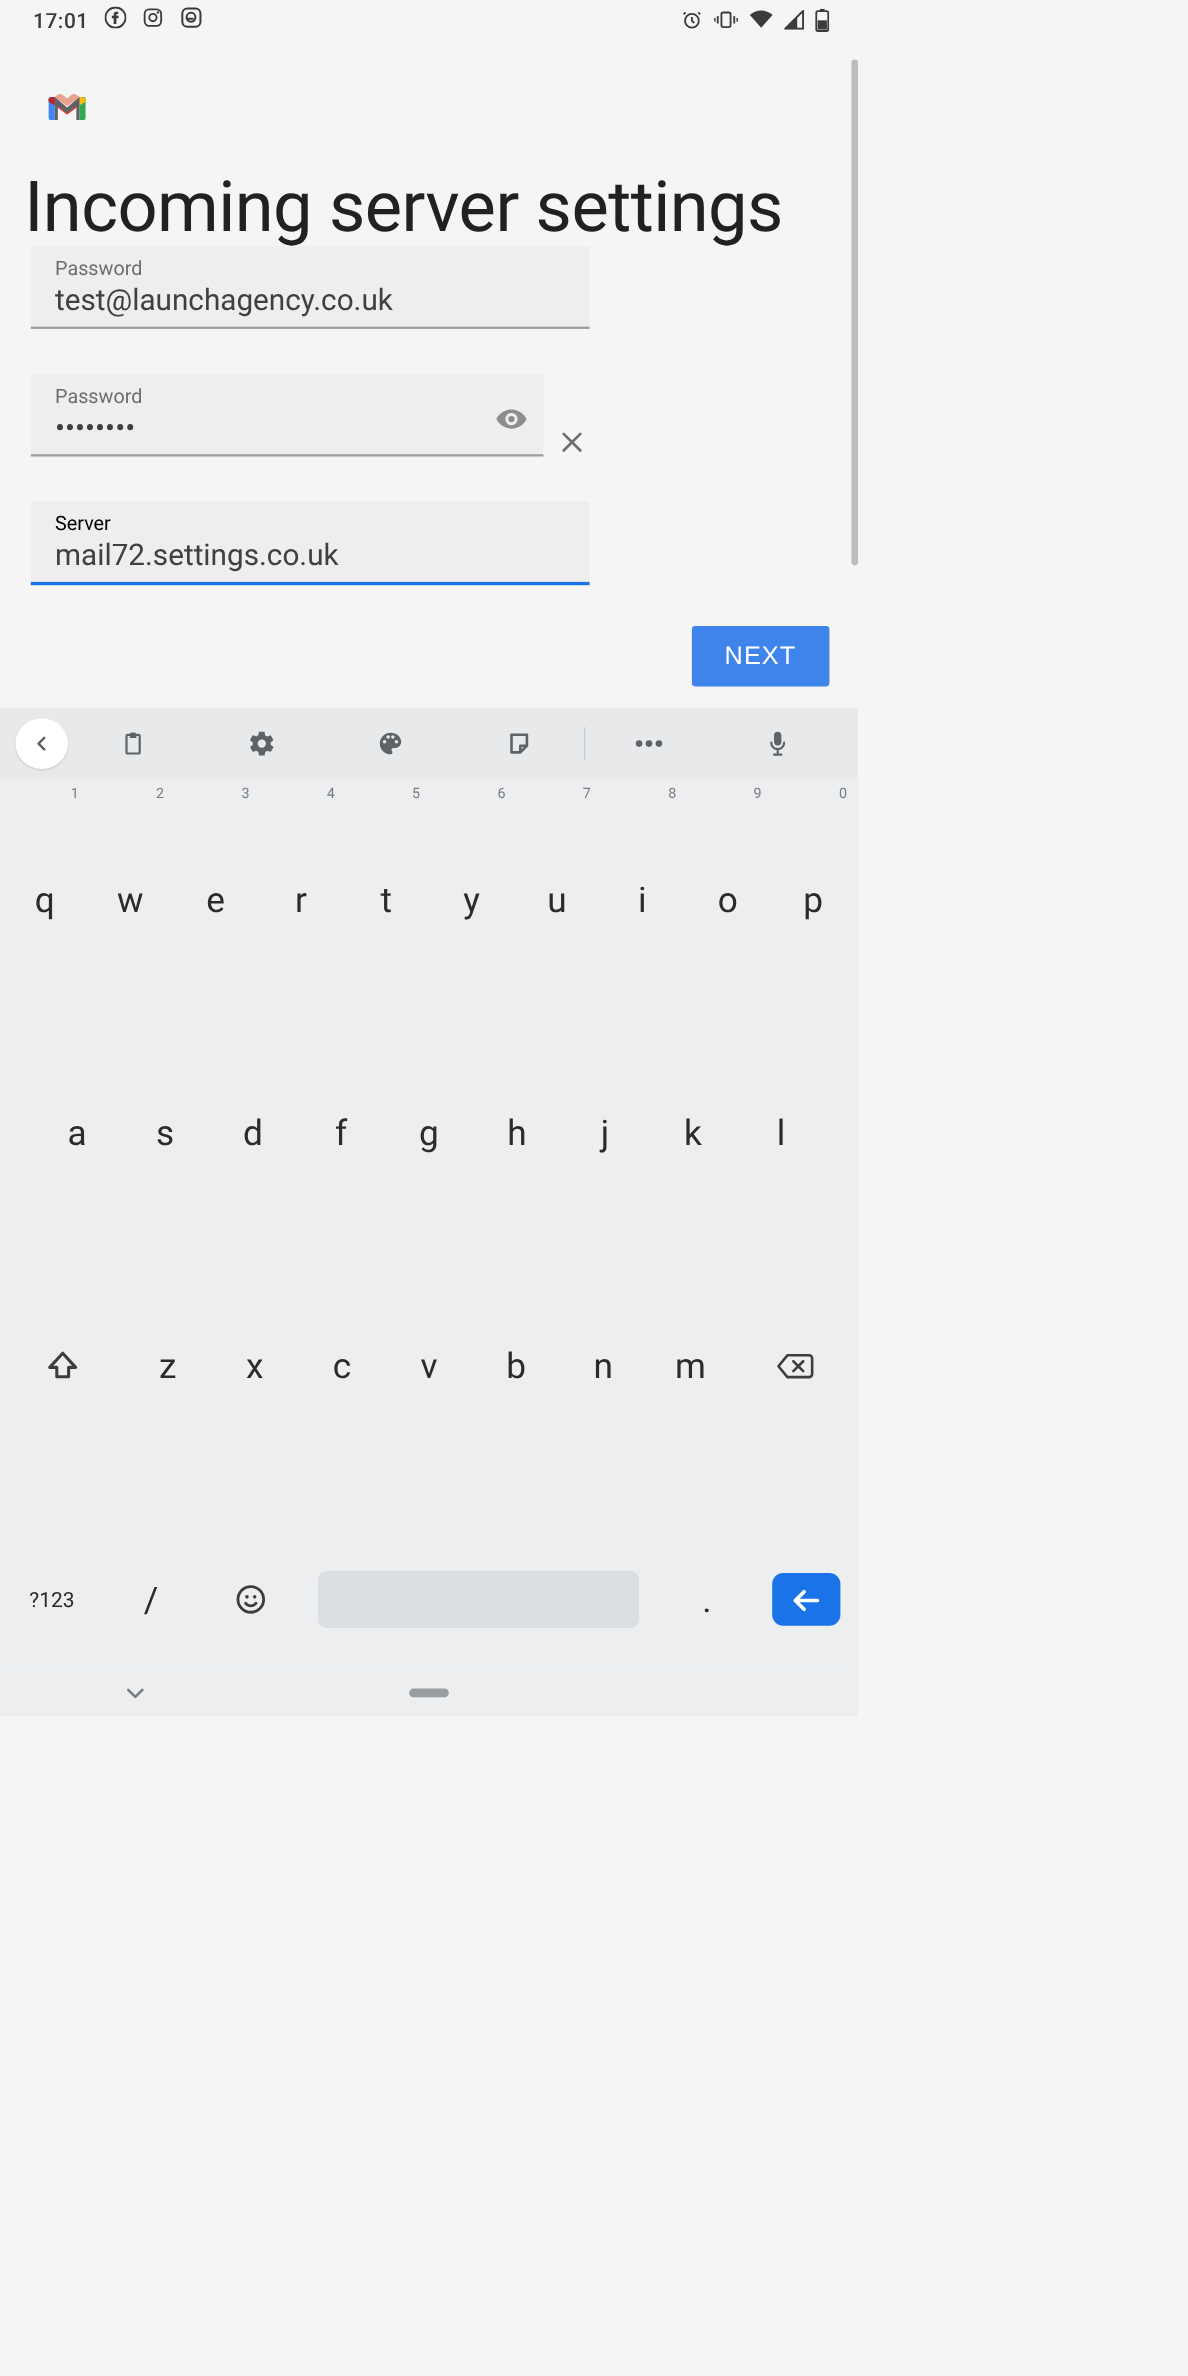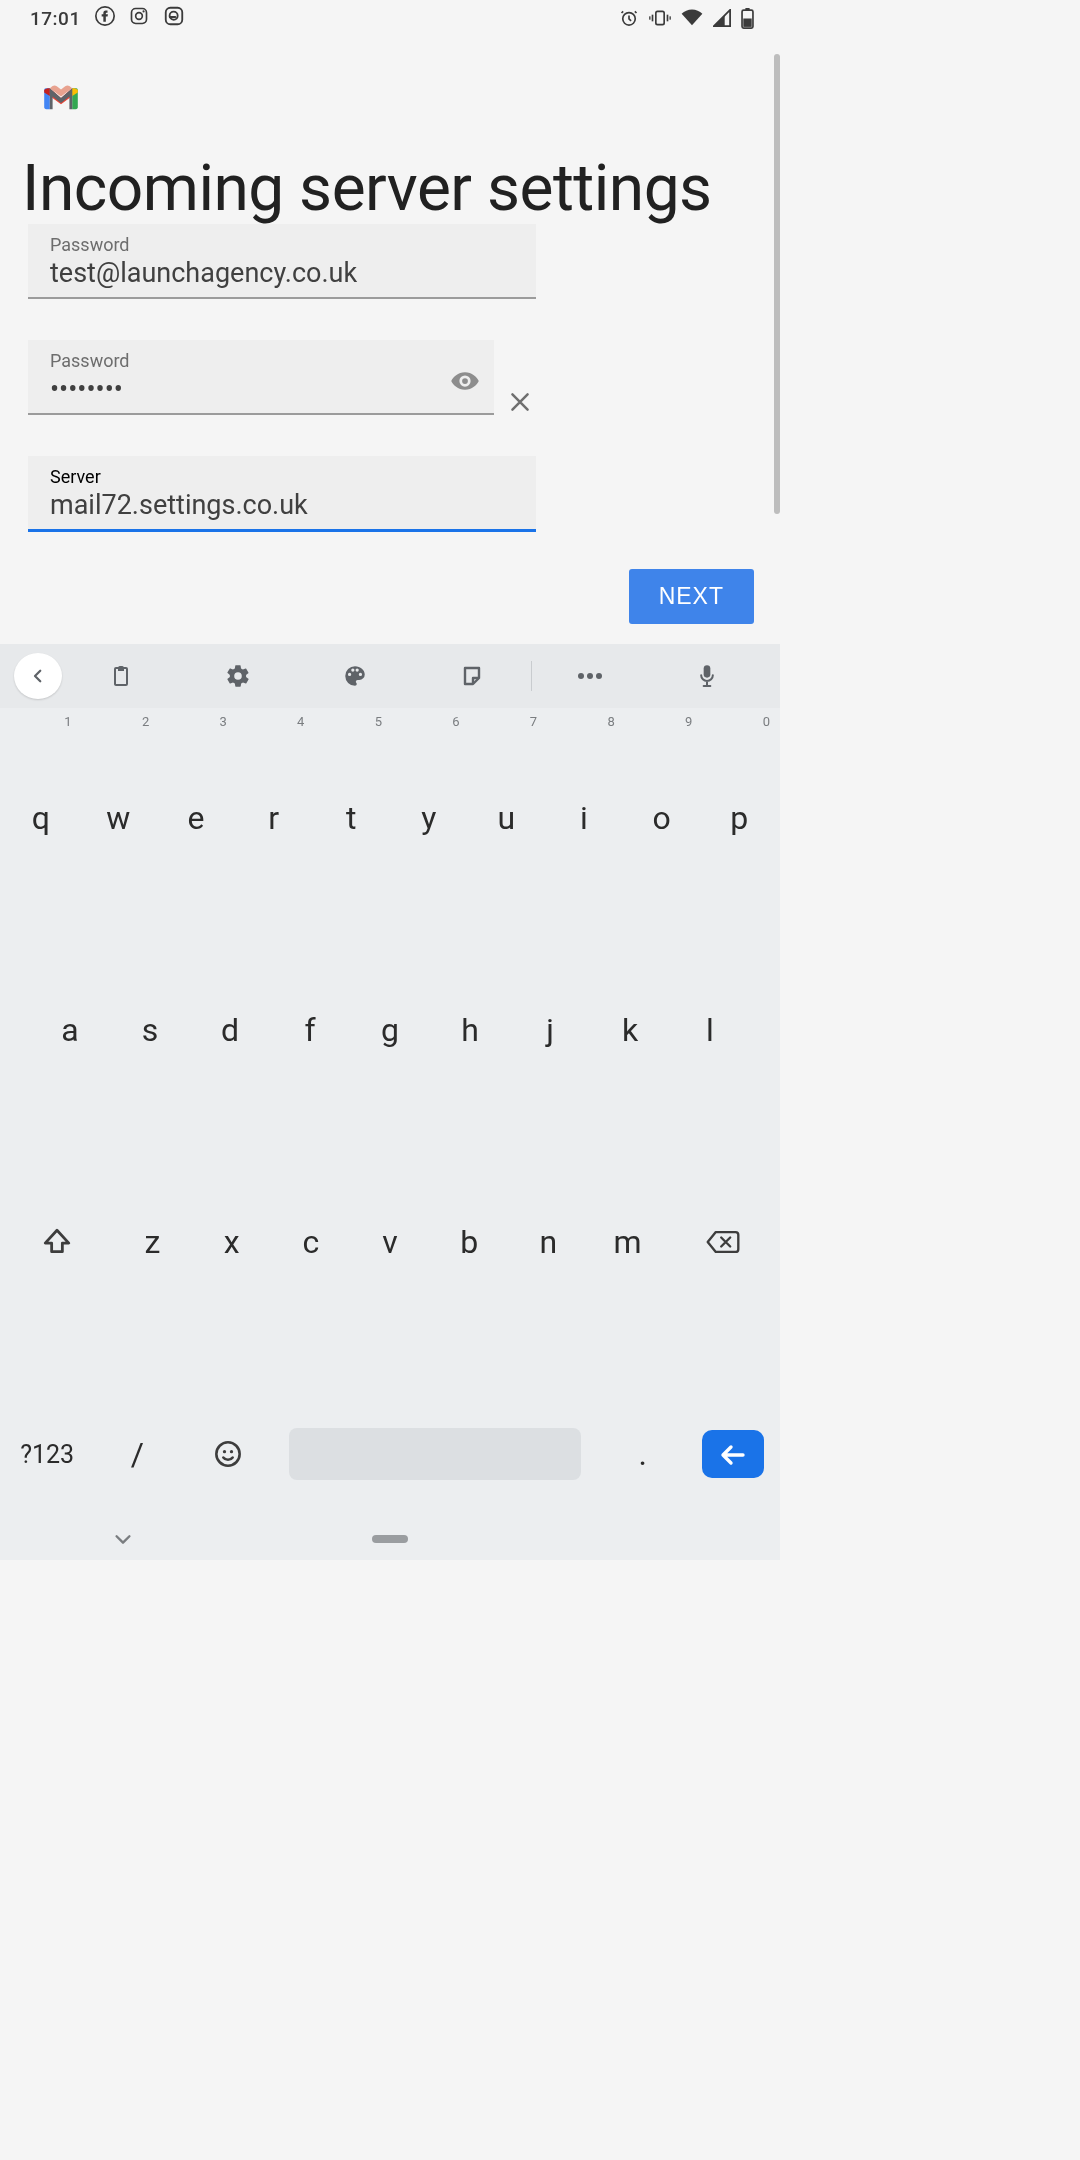--- a/index.html
+++ b/index.html
@@ -115,21 +115,21 @@
   .key .hint {
     position:absolute; top:2px; right:8px;
     font-size:13px; color:#7a7d80;
   }
   .key .main { font-size:32px; line-height:1; }
 
   .kb-row.r2 { padding: 0 28px; }
   .kb-row.r3 .key.shift, .kb-row.r3 .key.bksp { flex:1.4; }
 
   .kb-row.r4 .key { font-size:26px; }
-  .kb-row.r4 .key.sym .main { font-size:25px; }
+  .kb-row.r4 .key.sym .main { font-size:19px; }
   .kb-row.r4 .key.space {
     flex:3.6;
   }
   .kb-row.r4 .key.space .spacebar {
     width:90%; height:52px; background:#dcdfe2;
     border-radius:8px;
   }
   .kb-row.r4 .key.enter .enter-btn{
     width:62px; height:48px; background:#1a73e8;
     border-radius:10px; display:flex;

